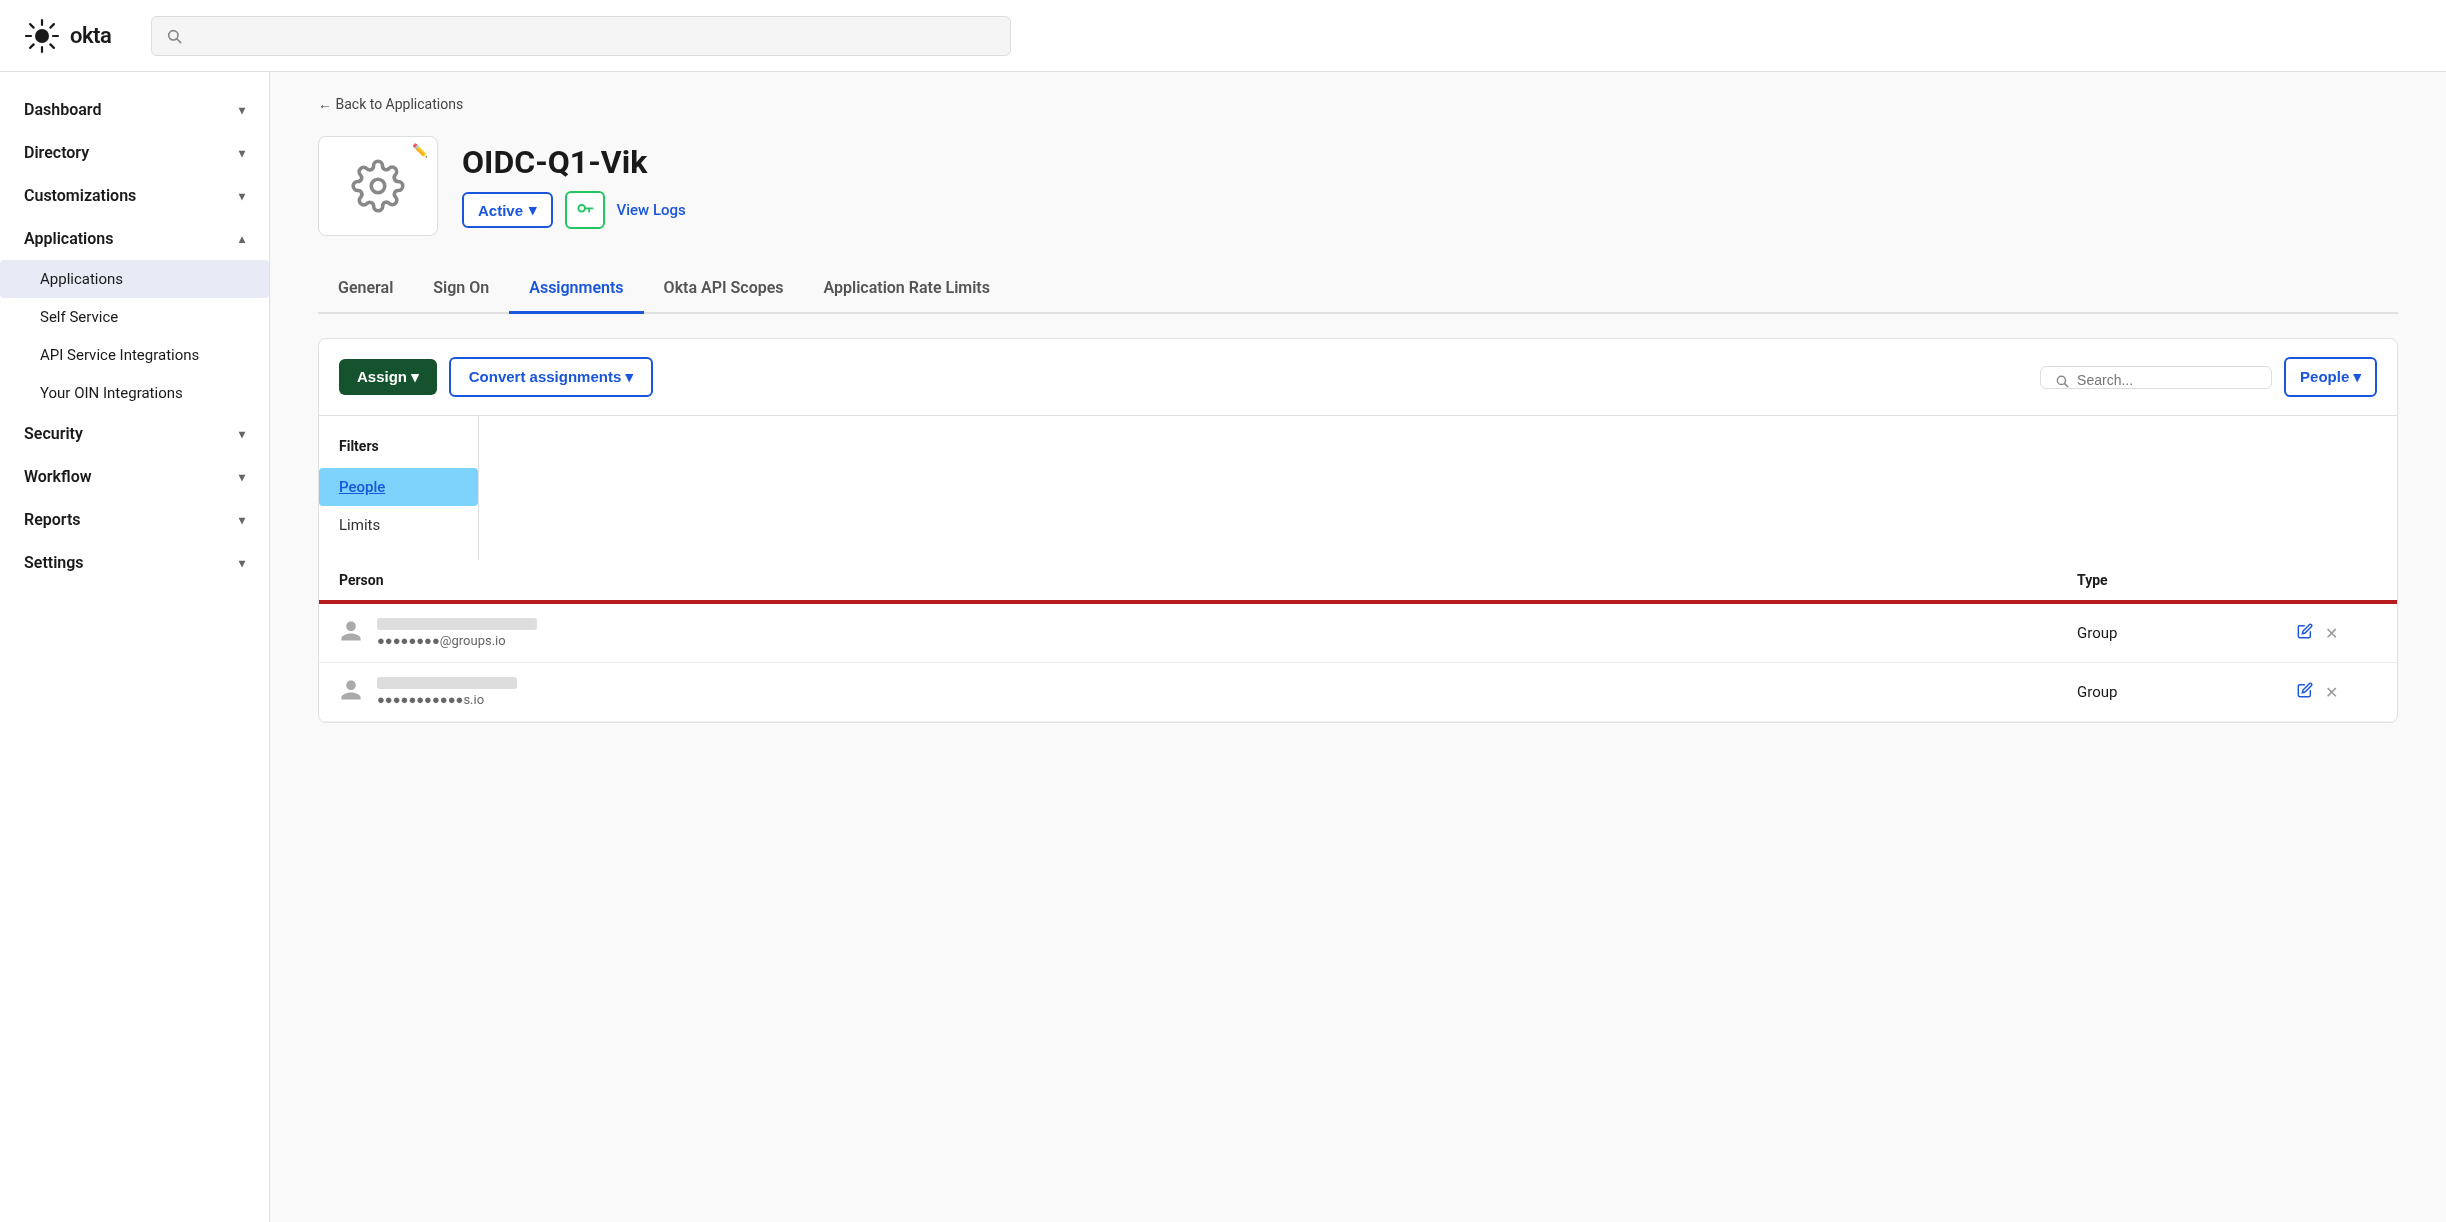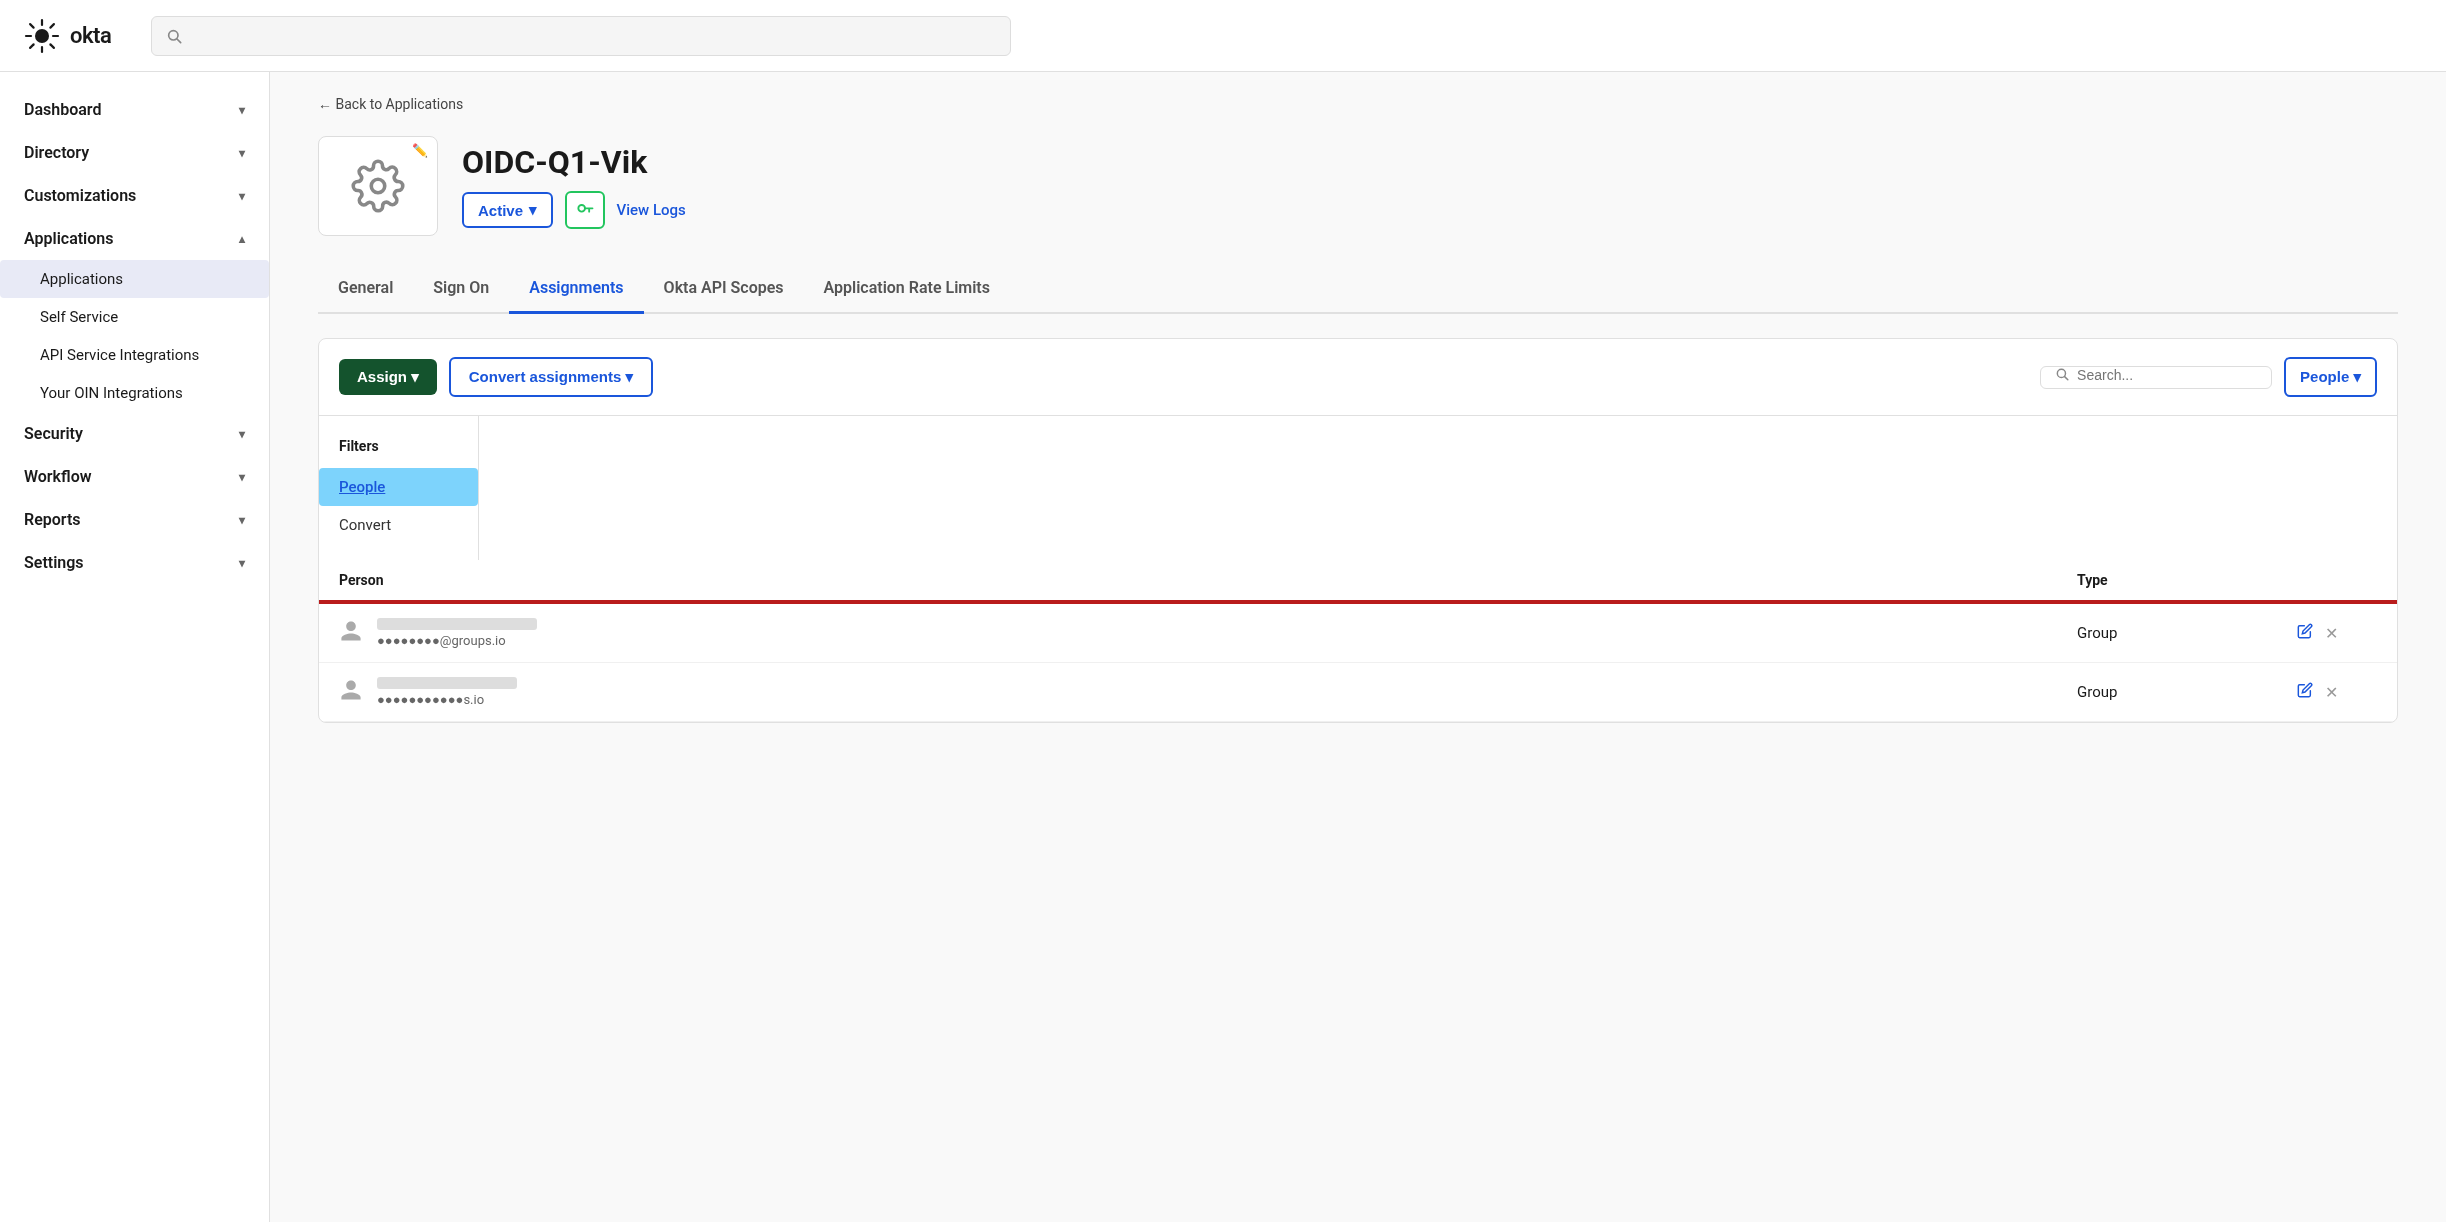--- a/index.html
+++ b/index.html
@@ -90,21 +90,21 @@
       display: flex; align-items: center; gap: 6px; padding: 9px 18px;
       background: #14532d; color: #fff; border: none; border-radius: 6px;
       font-size: 15px; font-weight: 600; cursor: pointer;
     }
     .btn-convert {
       display: flex; align-items: center; gap: 6px; padding: 9px 18px;
       background: #fff; color: #1a56db; border: 2px solid #1a56db; border-radius: 6px;
       font-size: 15px; font-weight: 600; cursor: pointer;
     }
     .search-filter {
-      display: flex; align-items: flex-start; gap: 8px;
+      display: flex; align-items: flex-end; gap: 8px;
       background: #fff; border: 1px solid #ddd; border-radius: 6px;
       padding: 0 14px; height: 23px; margin-left: auto;
     }
     .search-filter input { border: none; outline: none; font-size: 14px; color: #555; width: 180px; background: transparent; }
     .btn-people {
       display: flex; align-items: center; gap: 6px; padding: 9px 14px;
       background: #fff; color: #1a56db; border: 2px solid #1a56db; border-radius: 6px;
       font-size: 15px; font-weight: 600; cursor: pointer;
     }
 
@@ -296,21 +296,21 @@
           <button class="btn-people">
             <span>People ▾</span>
           </button>
         </div>
 
         <div class="table-area">
 
           <div class="filters-panel">
             <div class="filters-title">Filters</div>
             <div class="filter-item active">People</div>
-            <div class="filter-item">Convert</div>
+            <div class="filter-item">Limits</div>
           </div>
 
           <div class="data-table">
             <div class="table-header">
               <span>Person</span>
               <span>Type</span>
               <span></span>
             </div>
 
             <div class="table-row">

